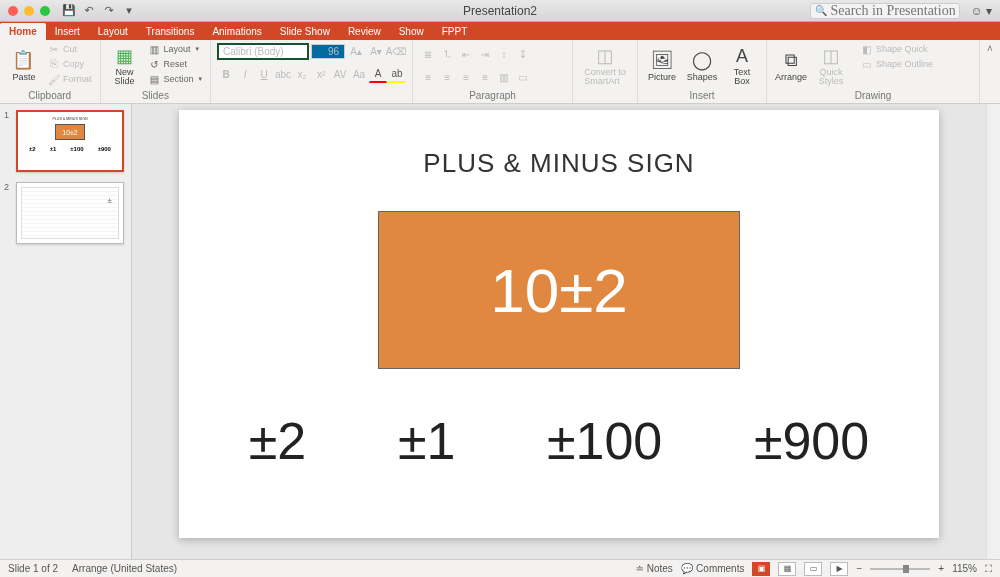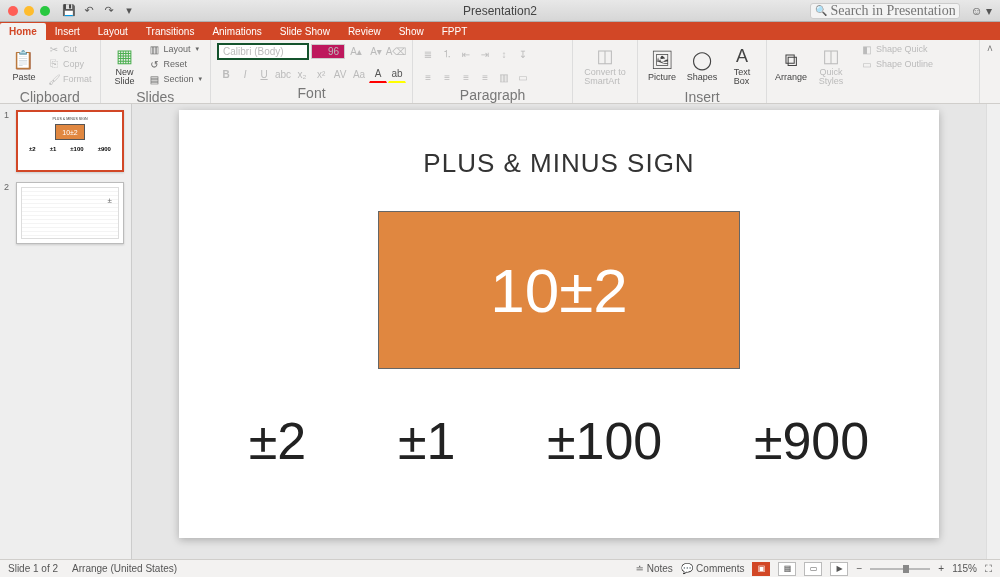--- a/index.html
+++ b/index.html
@@ -20,30 +20,30 @@
 
 
 .tabstrip { height: 18px; background: #d24726; display: flex; align-items: flex-end; padding-left: 0; }
 .tab { font-size: 10px; color: #fff; padding: 3px 9px; cursor: pointer; }
 .tab.active { background: #f3f2f1; color: #d24726; font-weight: 600; border-radius: 2px 2px 0 0; }
 
 
 .ribbon { height: 64px; background: #f3f2f1; border-bottom: 1px solid #d0cecb; display: flex; }
 .group { border-right: 1px solid #ddd; padding: 2px 6px 0 6px; display: flex; flex-direction: column; justify-content: space-between; }
 .group-body { display: flex; gap: 4px; align-items: flex-start; flex: 1; }
-.group-label { font-size: 14px; color: #777; text-align: center; padding: 1px 0 2px; }
+.group-label { font-size: 10px; color: #777; text-align: center; padding: 1px 0 2px; }
 .bigbtn { display: flex; flex-direction: column; align-items: center; justify-content: center; width: 36px; height: 46px; font-size: 9px; color: #444; cursor: pointer; }
 .bigbtn .ico { font-size: 18px; height: 24px; display: flex; align-items: center; justify-content: center; }
 .stack { display: flex; flex-direction: column; gap: 1px; }
 .smallbtn { display: flex; align-items: center; gap: 3px; font-size: 9px; color: #666; height: 14px; padding: 0 2px; cursor: pointer; }
 .smallbtn.dis { color: #bbb; }
 .sm-ico { width: 12px; font-size: 10px; text-align: center; }
 .font-row { display: flex; gap: 2px; align-items: center; }
 .font-name { border: 2px solid #14532d; background: #fff; font-size: 10px; padding: 1px 4px; width: 92px; color: #bbb; }
-.font-size { border: 1px solid #ccc; background: #be185d; font-size: 10px; padding: 1px 16px; width: 28px; color: #bbb; text-align: center; }
+.font-size { border: 1px solid #ccc; background: #0369a1; font-size: 10px; padding: 1px 16px; width: 28px; color: #bbb; text-align: center; }
 .icobtn { width: 18px; height: 18px; border: 1px solid transparent; display: inline-flex; align-items: center; justify-content: center; font-size: 10px; color: #bbb; cursor: pointer; }
 .icobtn.en { color: #555; }
 .row2 { display: flex; gap: 1px; margin-top: 3px; }
 .collapse { margin-left: auto; width: 20px; display: flex; align-items: flex-start; justify-content: center; color: #777; font-size: 10px; padding-top: 3px; cursor: pointer; }
 
 
 .body { display: flex; height: calc(577px - 22px - 18px - 64px - 18px); background: #e6e6e6; }
 .thumbs { width: 132px; background: #eee; border-right: 1px solid #ccc; padding: 6px 4px; overflow: hidden; }
 .thumb-row { display: flex; gap: 4px; margin-bottom: 10px; }
 .thumb-num { font-size: 9px; color: #666; width: 8px; }
@@ -183,21 +183,20 @@
           </span>
         <span class="icobtn">abc</span>
         <span class="icobtn">x₂</span>
         <span class="icobtn">x²</span>
         <span class="icobtn">AV</span>
         <span class="icobtn">Aa</span>
         <span class="icobtn en" style="border-bottom:2px solid red">A</span>
         <span class="icobtn en" style="border-bottom:2px solid #ff0">ab</span>
       </div>
     </div>
-    <div class="group-label">Font</div>
   </div>
 
   <div class="group" style="min-width:160px">
     <div class="group-body" style="flex-direction:column;gap:2px">
       <div class="row2">
         <span class="icobtn">≣</span>
         <span class="icobtn">⒈</span>
         <span class="icobtn">⇤</span>
         <span class="icobtn">⇥</span>
         <span class="icobtn">↕</span>
@@ -231,21 +230,21 @@
       <div class="bigbtn">
           <span class="ico">🖼</span>
           <span>Picture</span>
         </div>
       <div class="bigbtn">
           <span class="ico">◯</span>
           <span>Shapes</span>
         </div>
       <div class="bigbtn">
           <span class="ico">A</span>
-          <span style="white-space:pre;line-height:1">Text
+          <span style="white-space:pre;text-align:center;line-height:1">Text
 Box</span>
         </div>
     </div>
     <div class="group-label">Insert</div>
   </div>
 
   <div class="group" style="flex:1">
     <div class="group-body">
       <div class="bigbtn">
           <span class="ico">⧉</span>
@@ -260,20 +259,21 @@
         <div class="smallbtn dis">
             <span class="sm-ico">◧</span>
             <span>Shape Quick</span>
           </div>
         <div class="smallbtn dis">
             <span class="sm-ico">▭</span>
             <span>Shape Outline</span>
           </div>
       </div>
     </div>
+    <div class="group-label">Drawing</div>
   </div>
   <div class="collapse">˄</div>
 </div>
 
 <div class="body">
   <div class="thumbs">
     <div class="thumb-row">
       <div class="thumb-num">1</div>
       <div class="thumb sel">
         <div class="th-title">PLUS &amp; MINUS SIGN</div>

